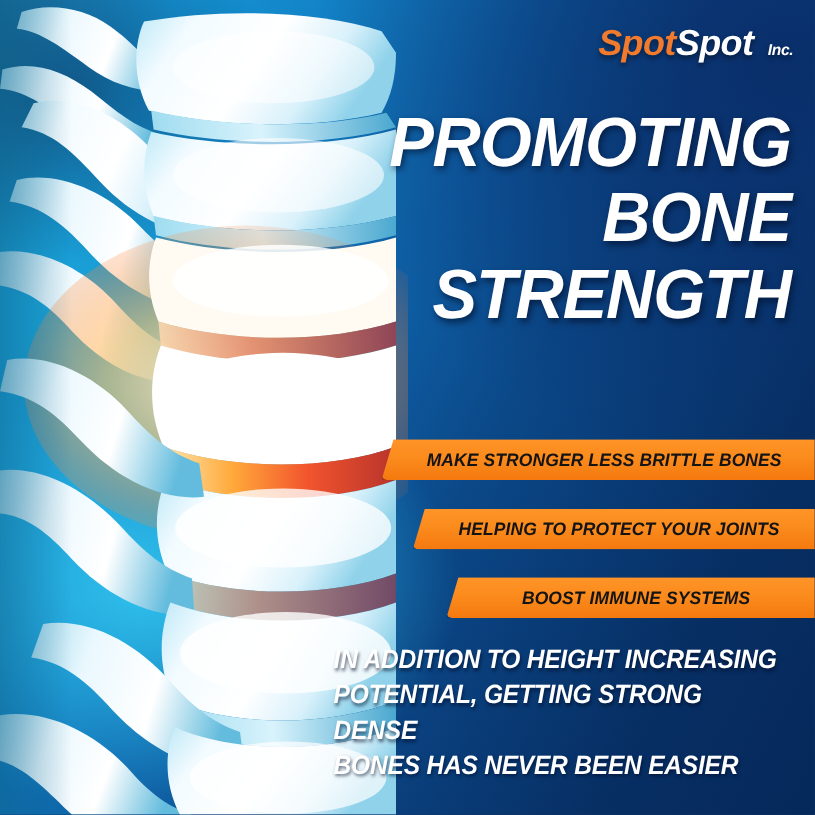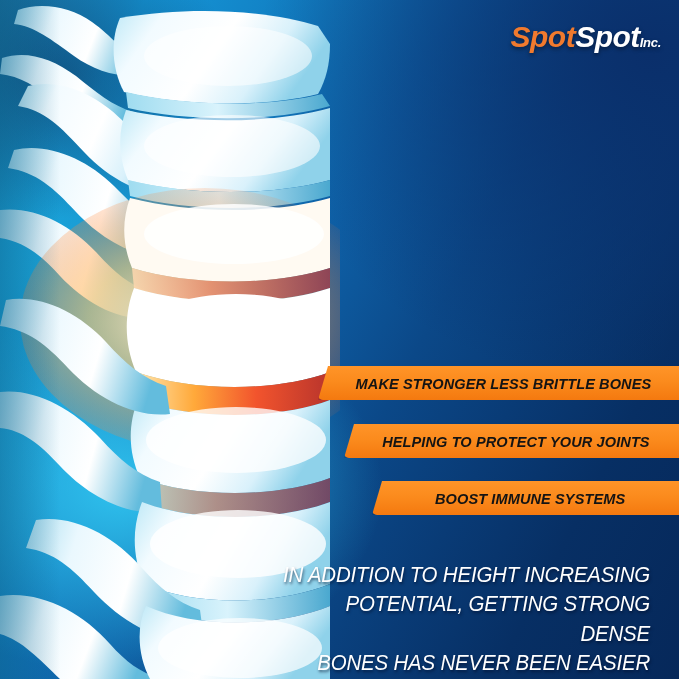--- a/index.html
+++ b/index.html
@@ -30,21 +30,21 @@
 
   
   .logo{
     position:absolute; right:18px; top:22px;
     font-size:30px; font-weight:bold; font-style:italic; letter-spacing:-.5px;
     white-space:nowrap; line-height:1;
     text-shadow:0 2px 4px rgba(0,0,0,.45);
   }
   .logo .high{ color:#f07a2e; }
   .logo .spot{ color:#ffffff;font-style:italic; }
-  .logo .inc{ color:#ffffff; font-size:13px; letter-spacing:-.3px; margin-left:0;text-align:center; }
+  .logo .inc{ color:#ffffff; font-size:13px; letter-spacing:-.3px; margin-left:12px;text-align:center; }
 
   
   .headline{
     position:absolute; right:20px; top:92px; width:420px;
     text-align:right; color:#ffffff;
     font-weight:bold; font-style:italic;
     line-height:.92; letter-spacing:-1px;
     text-shadow:2px 3px 5px rgba(2,14,40,.62);
   }
   .headline .l1{ display:block; font-size:58px; transform:scaleX(.96); transform-origin:100% 50%; }
@@ -65,23 +65,23 @@
     color:#141414; font-weight:bold; font-style:italic;
     font-size:15px; letter-spacing:.1px; white-space:nowrap;
     transform:scaleX(.97);
   }
   .bar.b1{ left:318px; top:366px; width:370px; clip-path:polygon(10px 0, 100% 0, 100% 100%, 0 100%); }
   .bar.b2{ left:344px; top:424px; width:344px; clip-path:polygon(10px 0, 100% 0, 100% 100%, 0 100%); }
   .bar.b3{ left:372px; top:481px; width:316px; clip-path:polygon(10px 0, 100% 0, 100% 100%, 0 100%); }
 
   
   .footer-copy{
-    position:absolute; right:29px; top:560px; width:400px;
-    text-align:right; color:#ffffff;
-    font-weight:normal; font-style:italic; font-size:22px;
+    position:absolute; right:29px; top:535px; width:400px;
+    text-align:left; color:#ffffff;
+    font-weight:bold; font-style:italic; font-size:22px;
     line-height:1.33; letter-spacing:-.2px;
     text-shadow:1px 2px 3px rgba(2,14,40,.6);
   }
   .footer-copy span{ display:block; transform:scaleX(.93); transform-origin:100% 50%; }
 </style>
 </head>
 <body>
 
 <div id="poster">
 
@@ -216,20 +216,25 @@
       <ellipse cx="240" cy="648" rx="82" ry="30" fill="#ffffff" opacity=".7"></ellipse>
 
       <rect x="0" y="0" width="60" height="679" fill="url(#shade)"></rect>
     </svg>
   </div>
 
   <div class="logo">
     <span class="high">Spot</span><span class="spot">Spot</span><span class="inc">Inc.</span>
   </div>
 
+  <h1 class="headline">
+    <span class="l1">PROMOTING</span>
+    <span class="l2">BONE</span>
+    <span class="l3">STRENGTH</span>
+  </h1>
 
   <div class="bars">
     <div class="bar b1">
       <span>MAKE STRONGER LESS BRITTLE BONES</span>
     </div>
     <div class="bar b2">
       <span>HELPING TO PROTECT YOUR JOINTS</span>
     </div>
     <div class="bar b3">
       <span>BOOST IMMUNE SYSTEMS</span>

